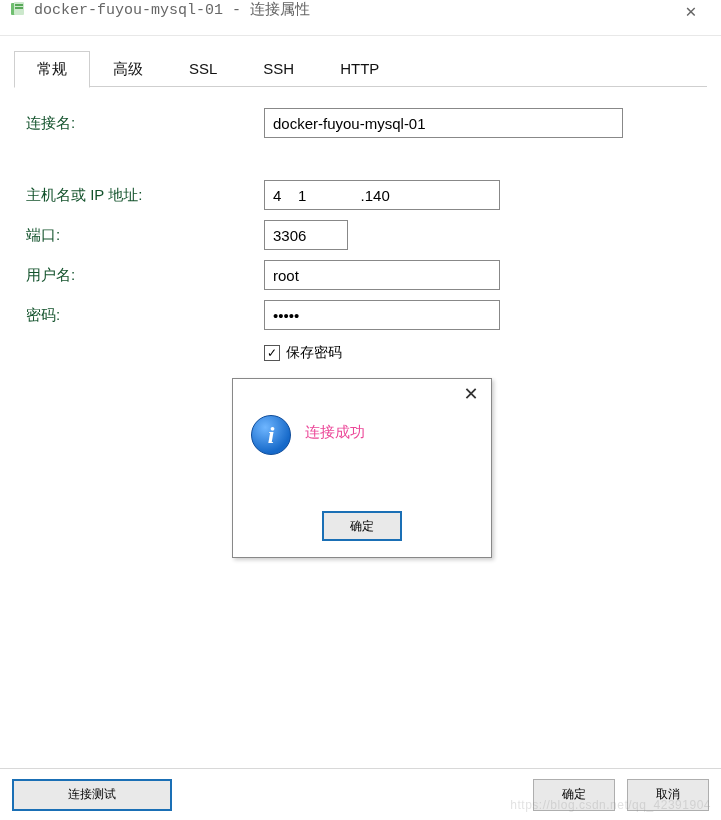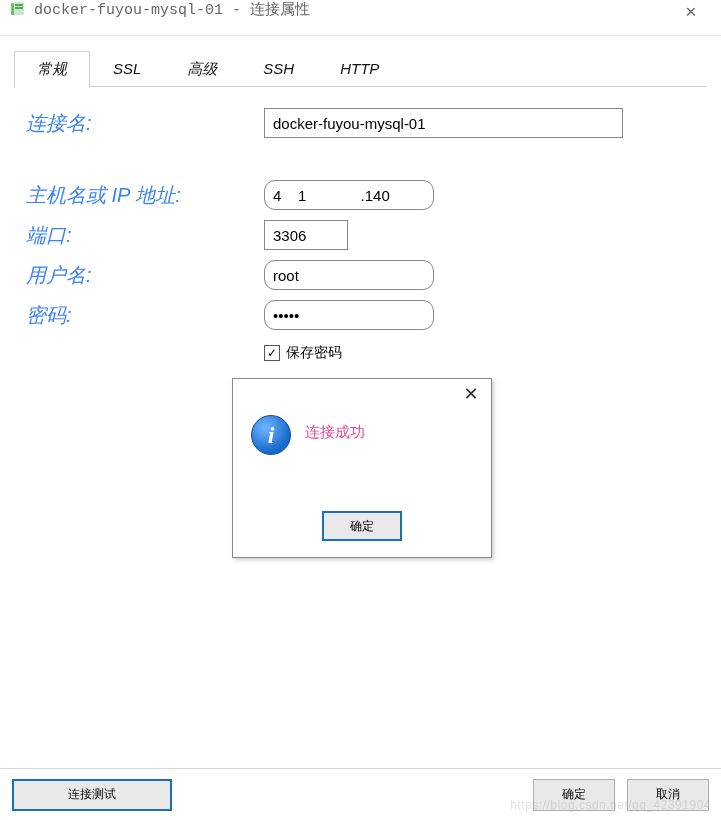--- a/index.html
+++ b/index.html
@@ -21,21 +21,20 @@
       font-family: Liberation Mono, monospace;
     }
     .titlebar .icon-slot { width:18px; height:18px; display:flex; align-items:center; justify-content:center; margin-right:8px;}
     .titlebar .title { color: #666666; font-size: 15px; flex:1; }
     .titlebar .close { width: 40px; text-align: center; color: #666; font-size: 18px; font-weight: 300; }
     .tabs {
       display: flex;
       padding: 14px 14px 0 14px;
       border-bottom: 1px solid #ffffff;
       position: relative;
-      font-style: italic;
     }
     .tabs::after{
       content:""; position:absolute; left:14px; right:14px; bottom:0; height:1px; background:transparent;
     }
     .tab {
       padding: 8px 22px;
       font-size: 15px;
       color: #111;
       border: 1px solid transparent;
       position: relative;
@@ -59,35 +58,34 @@
       padding: 20px 26px 0 26px;
     }
     .row {
       display: flex;
       align-items: center;
       margin-bottom: 10px;
     }
     .row.gap { margin-bottom: 42px; }
     .label {
       width: 238px;
-      color: #3b82f6;
-      font-size: 20px;
-      font-style: italic;
+      color: #14532d;
+      font-size: 15px;
     }
     .field input[type="text"],
     .field input[type="password"] {
       border: 1px solid #888;
       height: 30px;
       padding: 2px 8px;
       font-size: 15px;
       font-family: inherit;
       outline: none;
     }
     .field .conn-name { width: 359px; }
-    .field .medium { width: 170px; border-radius: 11px; }
+    .field .medium { width: 236px; }
     .field .small { width: 84px; }
     .checkbox-row { display:flex; align-items:center; margin-top:4px;}
     .checkbox-row .cb {
       width:16px; height:16px; border:1px solid #555; margin-right:6px;
       display:flex; align-items:center; justify-content:center; font-size:12px; line-height:1;
     }
     .bottom-bar {
       position:absolute;
       left:0; right:0; bottom:0;
       border-top:1px solid #d8d8d8;
@@ -149,22 +147,22 @@
         <rect x="6" y="6" width="8" height="2" fill="#58a858"></rect>
       </svg>
   </span>
   <span class="title">docker-fuyou-mysql-01 - 连接属性</span>
   <span class="close">✕</span>
 </div>
 
 <div class="tabs">
   <div class="tab-strip-line"></div>
   <div class="tab active"><span>常规</span></div>
+  <div class="tab"><span>高级</span></div>
   <div class="tab"><span>SSL</span></div>
-  <div class="tab"><span>高级</span></div>
   <div class="tab"><span>SSH</span></div>
   <div class="tab"><span>HTTP</span></div>
 </div>
 
 <div class="form">
   <div class="row gap">
     <div class="label">连接名:</div>
     <div class="field"><input type="text" class="conn-name" value="docker-fuyou-mysql-01" style=""></div>
   </div>
   <div class="row">

